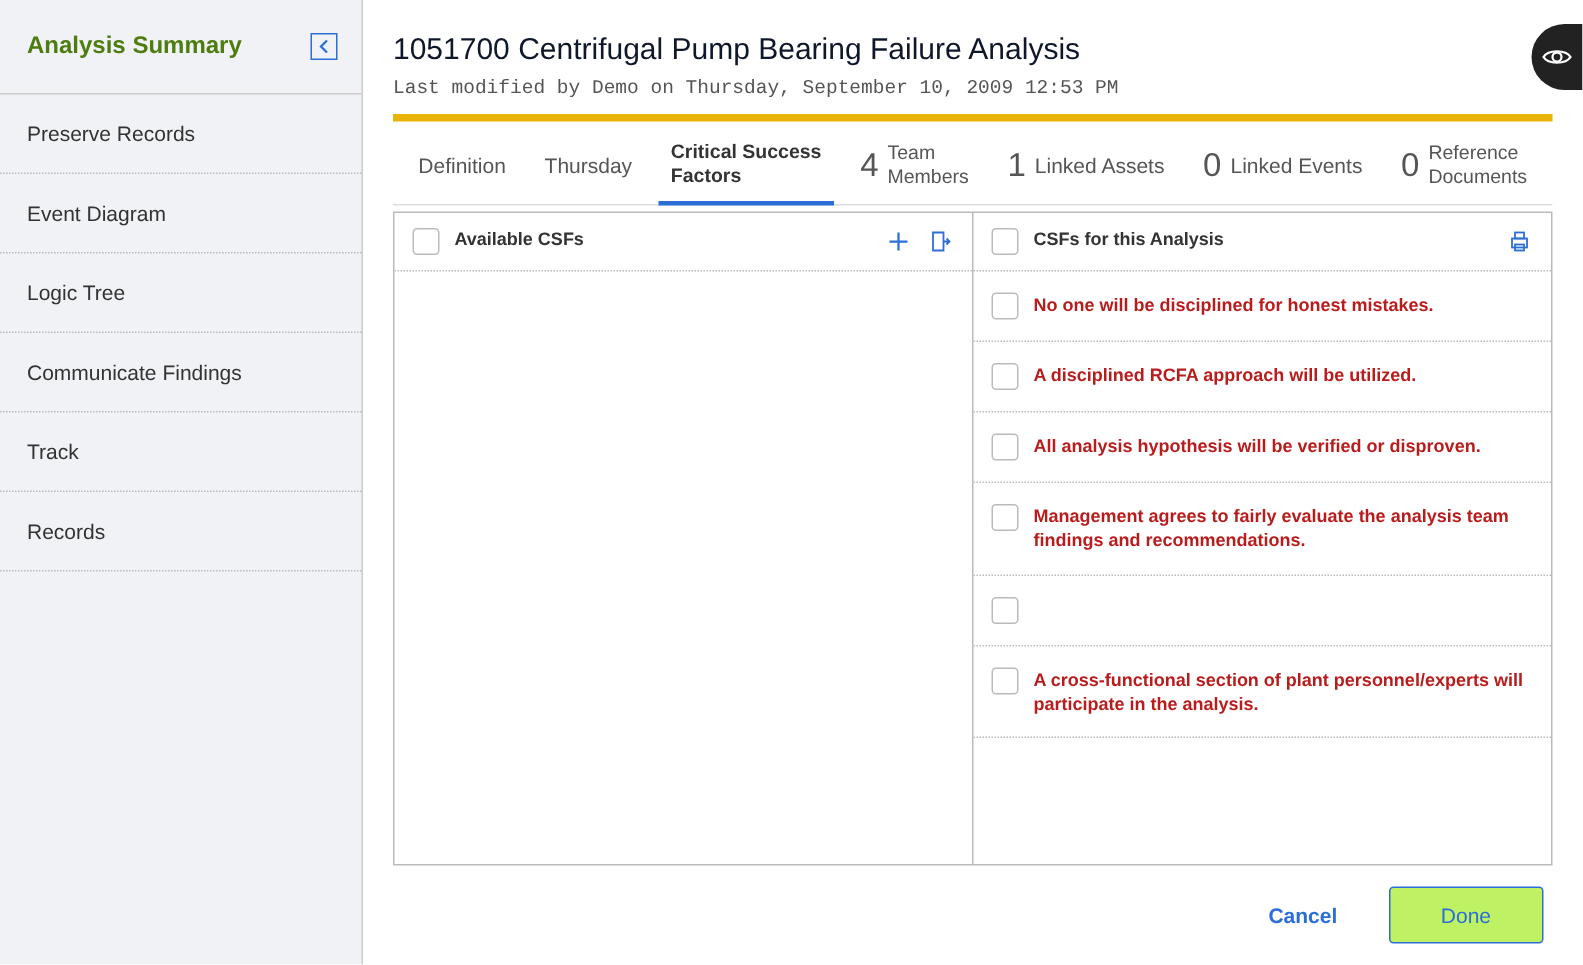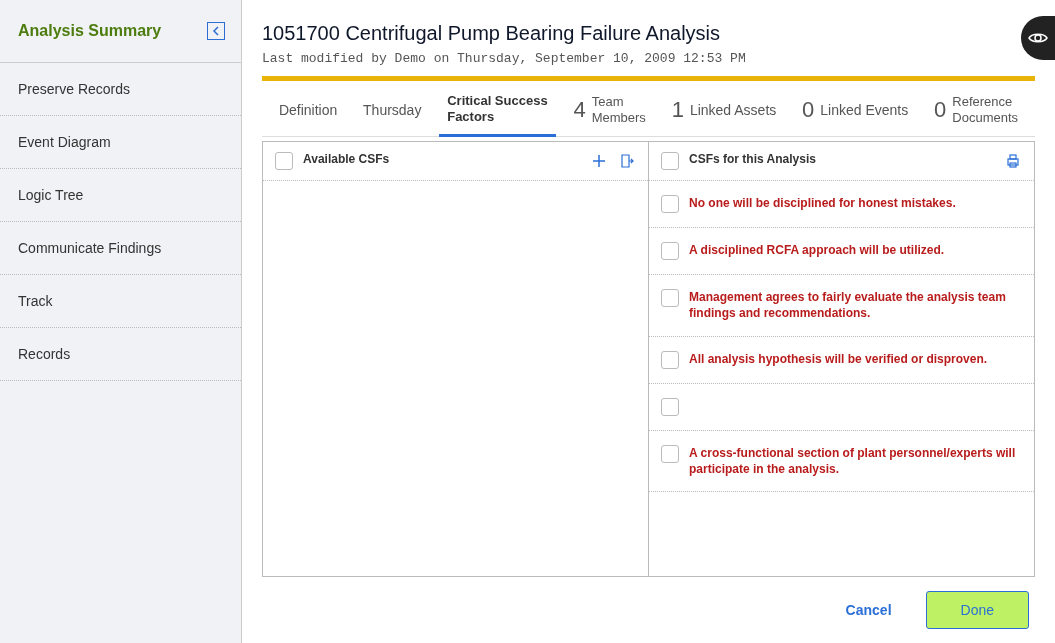--- a/index.html
+++ b/index.html
@@ -307,25 +307,25 @@
           <div class="row">
             <div class="checkbox"></div>
             <div class="text">No one will be disciplined for honest mistakes.</div>
           </div>
           <div class="row">
             <div class="checkbox"></div>
             <div class="text">A disciplined RCFA approach will be utilized.</div>
           </div>
           <div class="row">
             <div class="checkbox"></div>
+            <div class="text">All analysis hypothesis will be verified or disproven.</div>
+          </div>
+          <div class="row">
+            <div class="checkbox"></div>
             <div class="text">Management agrees to fairly evaluate the analysis team findings and recommendations.</div>
-          </div>
-          <div class="row">
-            <div class="checkbox"></div>
-            <div class="text">All analysis hypothesis will be verified or disproven.</div>
           </div>
           <div class="row">
             <div class="checkbox"></div>
           </div>
           <div class="row">
             <div class="checkbox"></div>
             <div class="text">A cross-functional section of plant personnel/experts will participate in the analysis.</div>
           </div>
         </div>
       </div>

